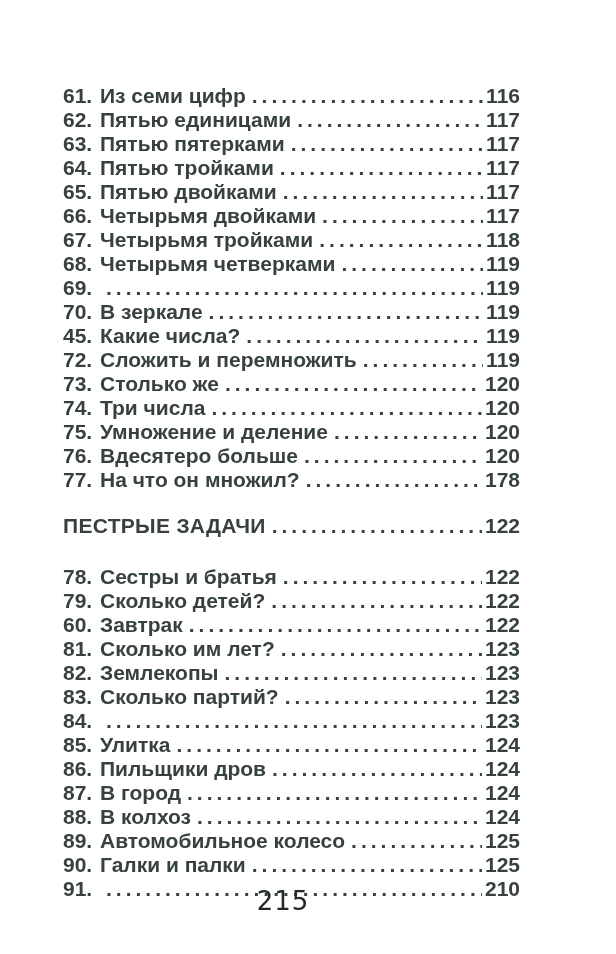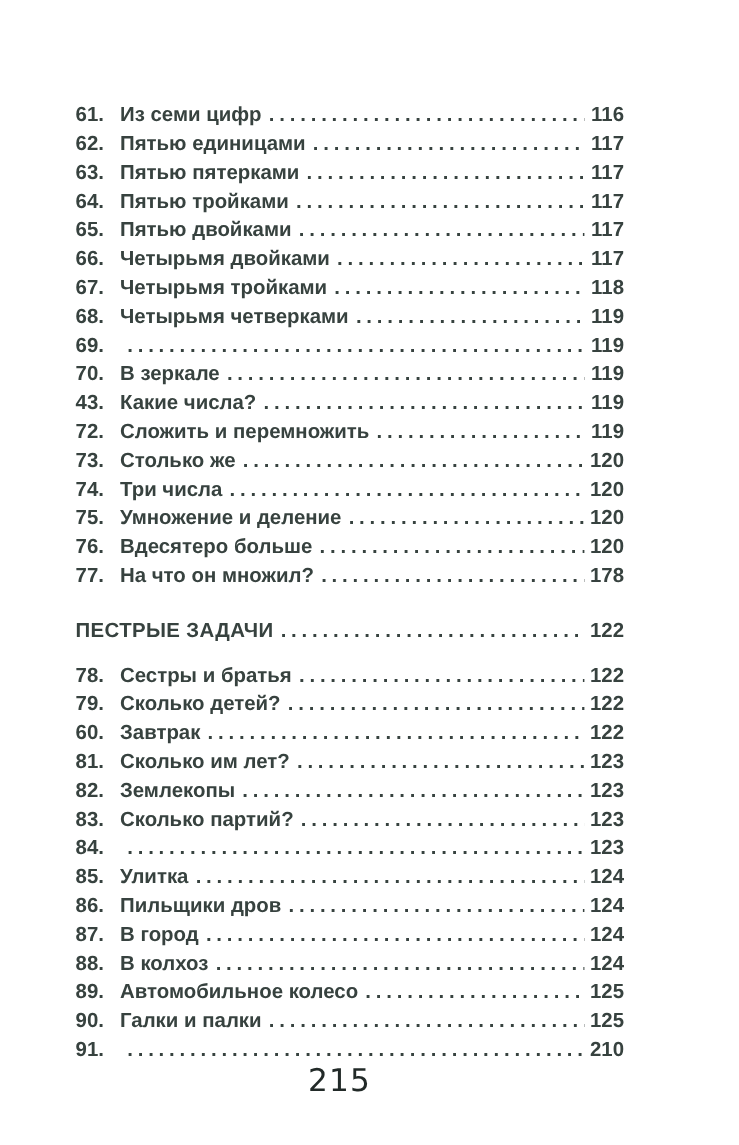--- a/index.html
+++ b/index.html
@@ -22,21 +22,21 @@
   .toc {
     position: absolute;
     top: 84px;
     left: 63px;
     right: 96px;
   }
   .row {
     display: flex;
     align-items: baseline;
     line-height: 24px;
-    font-size: 17px;
+    font-size: 21px;
     font-weight: 600;
     white-space: nowrap;
   }
   .num {
     flex: 0 0 37px;
   }
   .title {
     flex: 0 1 auto;
   }
   .leader {
@@ -50,21 +50,21 @@
     letter-spacing: 4px;
     white-space: nowrap;
   }
   .page-num {
     flex: 0 0 auto;
     text-align: right;
     min-width: 30px;
   }
   .header-row {
     margin-top: 22px;
-    margin-bottom: 13px;
+    margin-bottom: 27px;
     font-weight: 700;
     justify-content: flex-end;
   }
   .header-row .htitle {
     flex: 0 1 auto;
     letter-spacing: 0.3px;
   }
   .footer {
     position: absolute;
     left: 0;
@@ -136,21 +136,21 @@
         <span class="leader"></span>
         <span class="page-num">119</span>
       </div>
       <div class="row entry-row">
         <span class="num">70.</span>
         <span class="title">В зеркале</span>
         <span class="leader"></span>
         <span class="page-num">119</span>
       </div>
       <div class="row entry-row">
-        <span class="num">43.</span>
+        <span class="num">45.</span>
         <span class="title">Какие числа?</span>
         <span class="leader"></span>
         <span class="page-num">119</span>
       </div>
       <div class="row entry-row">
         <span class="num">72.</span>
         <span class="title">Сложить и перемножить</span>
         <span class="leader"></span>
         <span class="page-num">119</span>
       </div>

